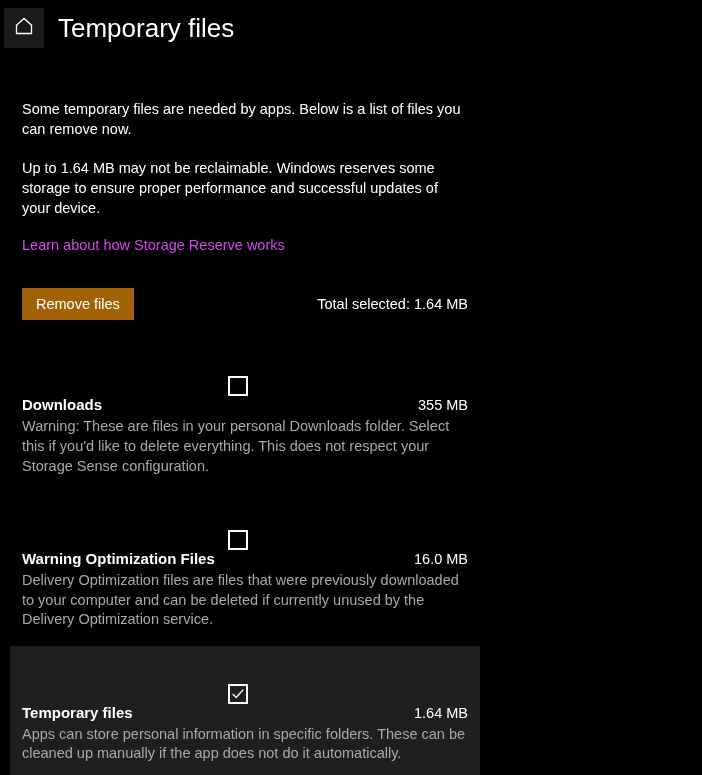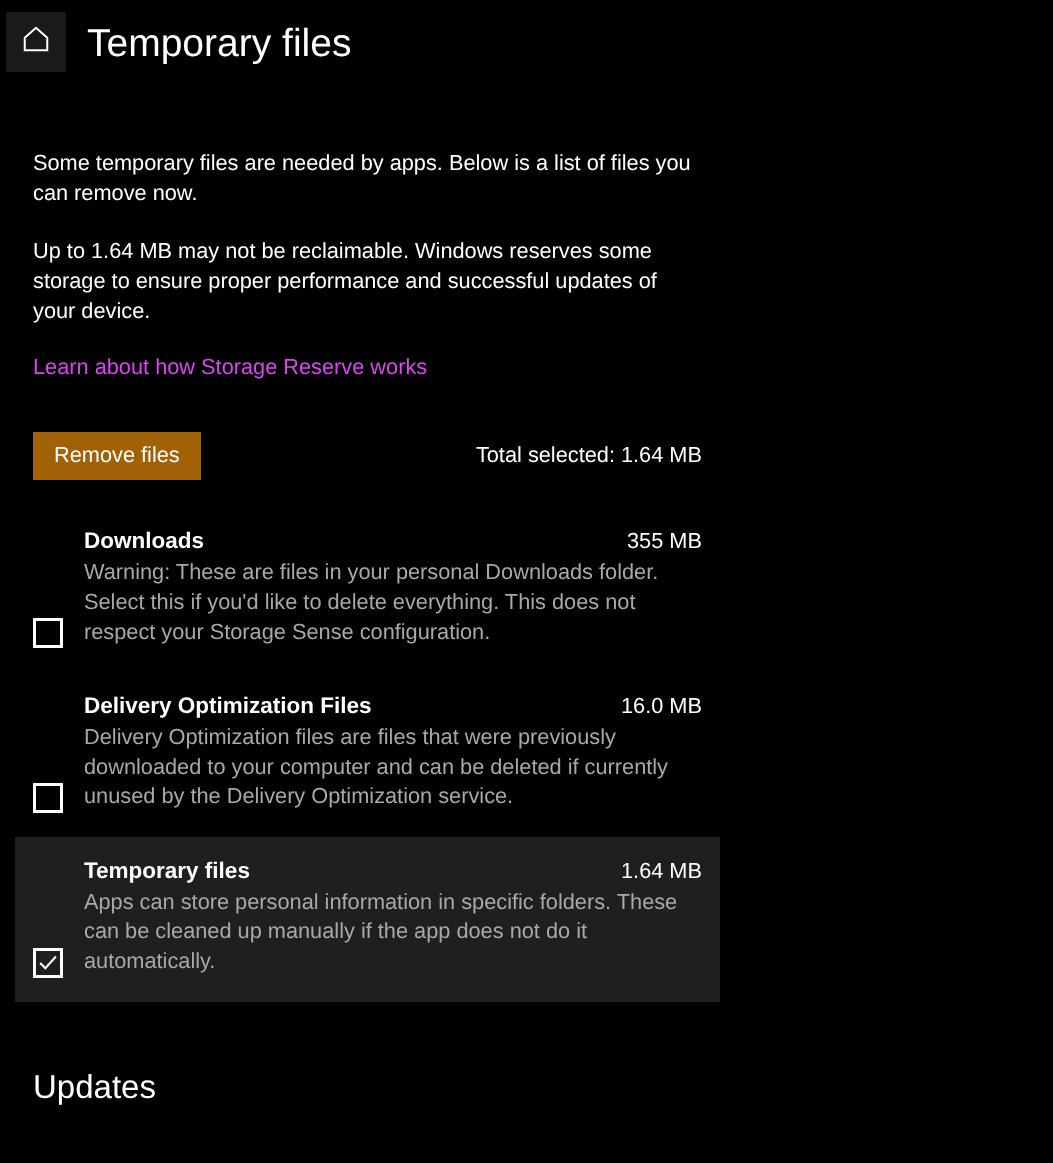--- a/index.html
+++ b/index.html
@@ -66,22 +66,23 @@
     .total-selected {
       font-size: 14.5px;
       color: #fff;
     }
     .file-list {
       margin-left: -12px;
       margin-right: -12px;
     }
     .file-item {
       display: flex;
-      align-items: flex-end;
+      align-items: center;
       padding: 14px 12px 16px 12px;
+      flex-direction: column;
     }
     .file-item.selected {
       background: #1f1f1f;
     }
     .checkbox {
       width: 20px;
       height: 20px;
       border: 2px solid #fff;
       margin-top: 24px;
       flex-shrink: 0;
@@ -163,21 +164,21 @@
         <div class="file-desc">Warning: These are files in your personal Downloads folder. Select this if you'd like to delete everything. This does not respect your Storage Sense configuration.</div>
       </div>
     </div>
 
     <div class="file-item">
       <div class="checkbox">
         
       </div>
       <div class="file-body">
         <div class="file-head">
-          <span class="file-title">Delivery Optimization Files</span>
+          <span class="file-title">Warning Optimization Files</span>
           <span class="file-size">16.0 MB</span>
         </div>
         <div class="file-desc">Delivery Optimization files are files that were previously downloaded to your computer and can be deleted if currently unused by the Delivery Optimization service.</div>
       </div>
     </div>
 
     <div class="file-item selected">
       <div class="checkbox checked">
         <svg viewBox="0 0 16 16">
             <path d="M2 8 L6 12 L14 3" stroke="#fff" stroke-width="1.6" fill="none"></path>

